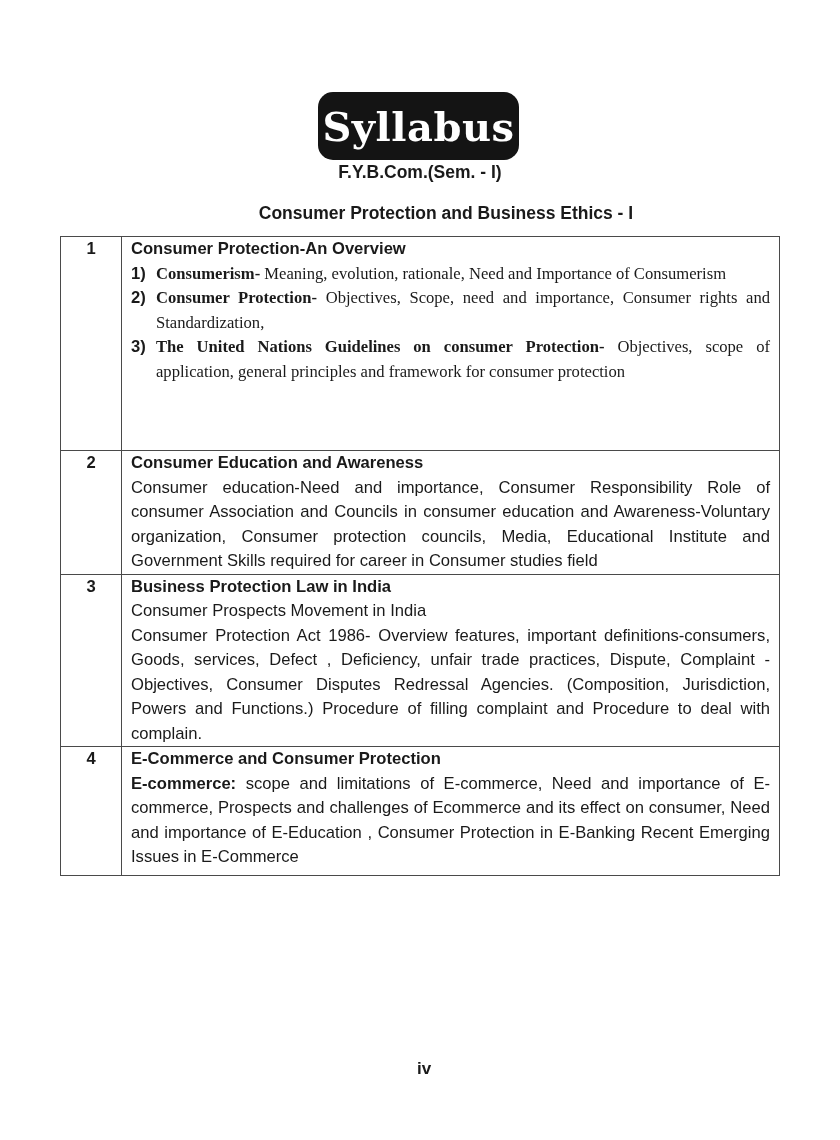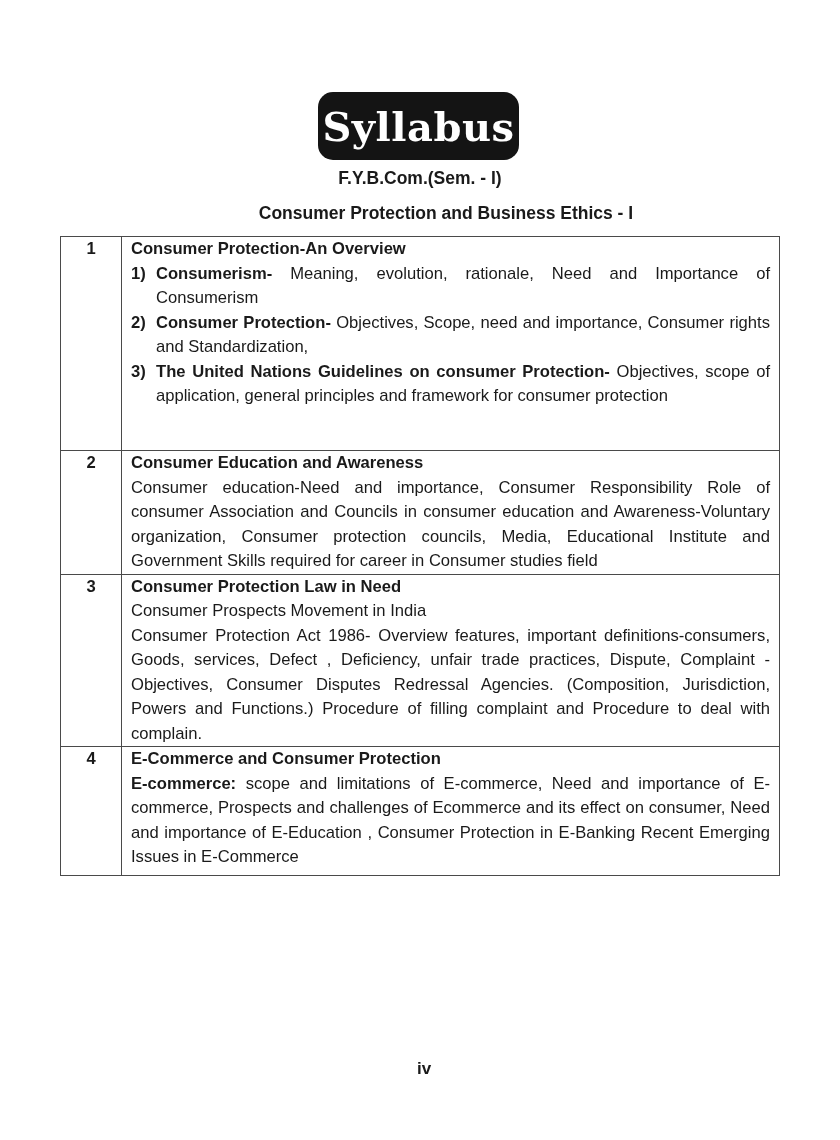--- a/index.html
+++ b/index.html
@@ -3,34 +3,34 @@
 <meta charset="utf-8">
 <style>
   html, body { margin: 0; padding: 0; background: #ffffff; }
   body { width: 840px; height: 1140px; position: relative; overflow: hidden;
          font-family: "Liberation Sans", sans-serif; color: #1a1a1a; }
   .title-box { position: absolute; left: 318px; top: 92px; width: 201px; height: 68px;
                background: #141414; display: flex; align-items: center; justify-content: center; border-radius: 15px; }
   .title-box span { color: #ffffff; font-family: "DejaVu Serif", serif; font-weight: bold;
                     font-size: 40px; letter-spacing: 0.5px; }
   .subtitle { position: absolute; left: 0; width: 840px; text-align: center; font-weight: bold; font-size: 17.5px; }
-  .sub1 { top: 168px; }
+  .sub1 { top: 162px; }
   .sub2 { top: 203px; padding-left: 26px; }
   table.syl { position: absolute; left: 60px; top: 236px; width: 720px; border-collapse: collapse;
               font-size: 16.6px; line-height: 24.5px; }
   table.syl td, table.syl th { border: 1.5px solid #4a4a4a; vertical-align: top; padding: 0; }
   .c1 { width: 60px; text-align: center; font-weight: bold; }
   .c2 { padding: 0 9px 0 9px !important; text-align: justify; }
   th { font-weight: bold; }
   .hdr-unit { padding-top: 0 !important; line-height: 32px; }
   .hdr-topic { text-align: center; line-height: 24px; padding-top: 0 !important; }
   .row-head { font-weight: bold; }
   .item { display: flex; }
   .item .num { font-weight: bold; width: 25px; flex: none; }
-  .item .txt { flex: 1; text-align: justify; }
+  .item .txt { flex: 1; text-align: justify; font-family: Liberation Serif, serif; }
   b { font-weight: bold; }
   .page-num { position: absolute; left: 4px; width: 840px; top: 1059px; text-align: center; font-weight: bold; font-size: 17px; }
 </style>
 </head>
 <body>
 
 <div class="title-box">
   <span>Syllabus</span>
 </div>
 <div class="subtitle sub1">F.Y.B.Com.(Sem. - I)</div>
@@ -62,21 +62,21 @@
     <td class="c1">2</td>
     <td class="c2">
       <div class="row-head">Consumer Education and Awareness</div>
       <div>Consumer education-Need and importance, Consumer Responsibility Role of consumer Association and Councils in consumer education and Awareness-Voluntary organization, Consumer protection councils, Media, Educational Institute and Government  Skills required for career in Consumer studies field</div>
     </td>
   </tr>
 
   <tr style="height:171px">
     <td class="c1">3</td>
     <td class="c2">
-      <div class="row-head">Consumer Protection Law in Need</div>
+      <div class="row-head">Business Protection Law in India</div>
       <div>Consumer Prospects Movement in India</div>
       <div>Consumer Protection Act 1986- Overview features, important definitions-consumers, Goods, services, Defect , Deficiency, unfair trade practices, Dispute, Complaint -Objectives, Consumer Disputes Redressal Agencies. (Composition, Jurisdiction, Powers and Functions.) Procedure of filling complaint and Procedure to deal with complain.</div>
     </td>
   </tr>
 
   <tr style="height:129px">
     <td class="c1">4</td>
     <td class="c2">
       <div class="row-head" style="">E-Commerce and Consumer Protection</div>
       <div><b>E-commerce:</b><span> scope and limitations of E-commerce, Need and importance of E- commerce, Prospects and challenges of Ecommerce and its effect on consumer, Need and importance of E-Education , Consumer Protection in E-Banking  Recent Emerging Issues in E-Commerce</span></div>

